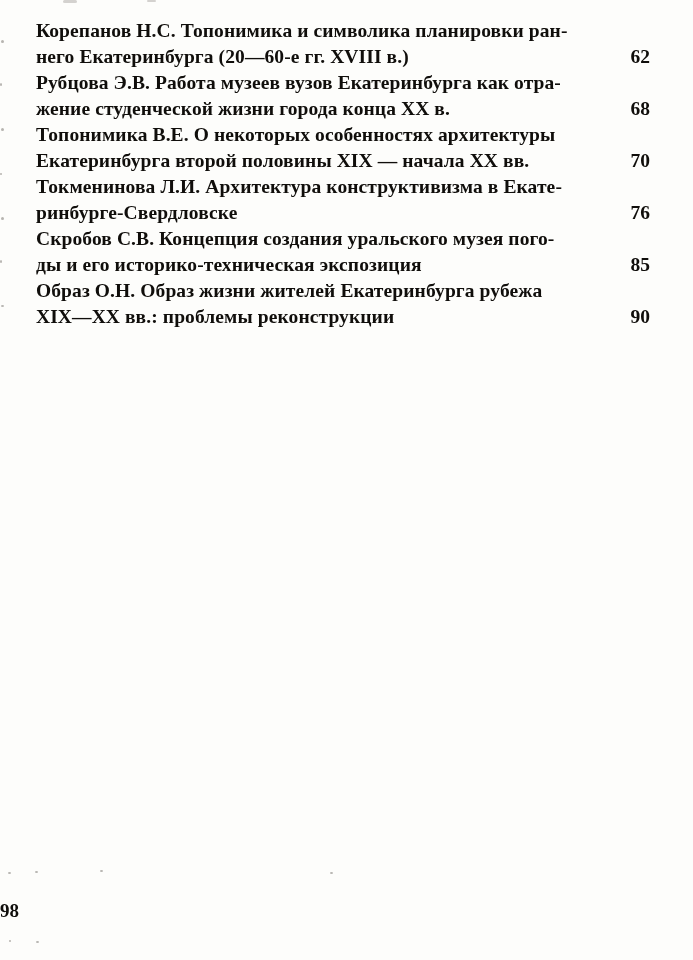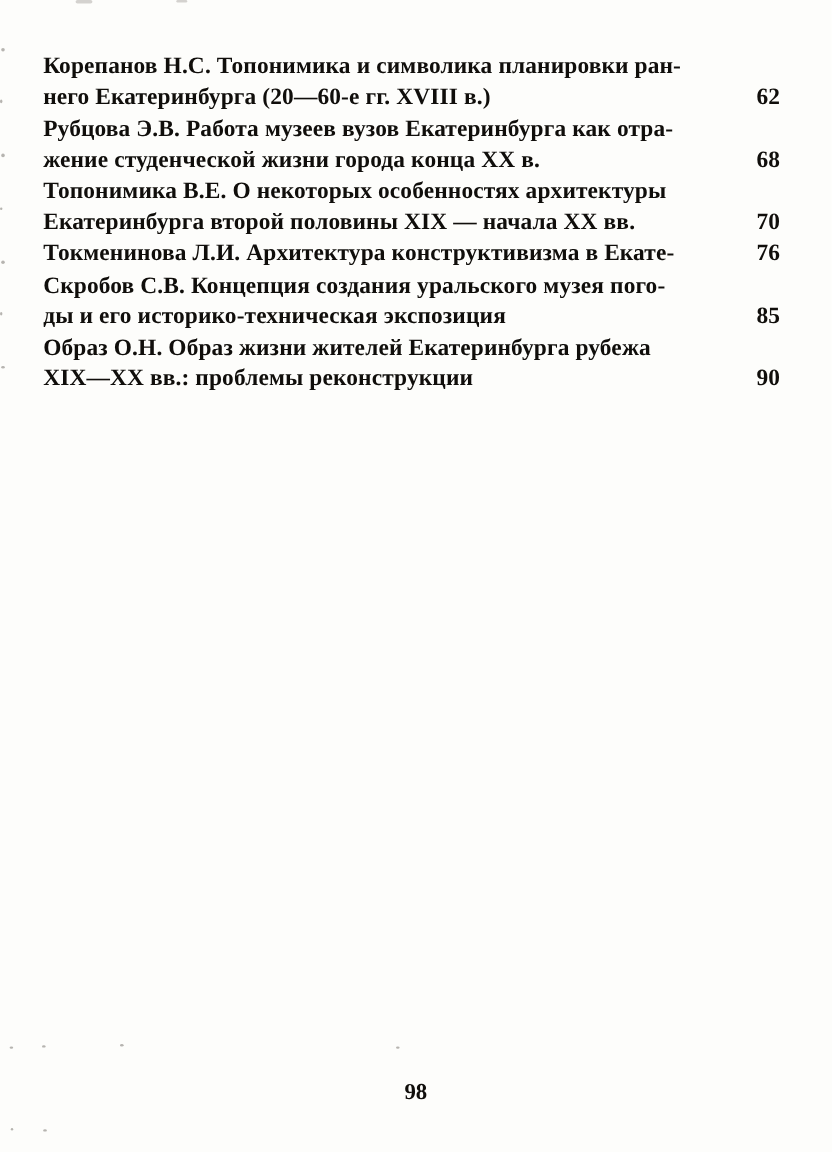--- a/index.html
+++ b/index.html
@@ -9,21 +9,21 @@
     height: 960px;
     background: #fdfdfb;
     font-family: "Liberation Serif", "DejaVu Serif", serif;
     font-weight: bold;
     color: #100e0b;
     overflow: hidden;
   }
   .toc {
     position: absolute;
     left: 36px;
-    top: 43px;
+    top: 18px;
     width: 614px; 
   }
   .entry {
     position: relative;
     margin-bottom: 1px;
   }
   .title { width: 520px; }
   .line {
     font-size: 19.5px;
     line-height: 25.5px;
@@ -36,21 +36,21 @@
     bottom: 0;
     font-size: 19.5px;
     line-height: 25.5px;
     margin-top: 47px;
   }
   .folio {
     position: absolute;
     left: 0;
     top: 899px;
     width: 693px;
-    text-align: center;
+    text-align: left;
     font-size: 19px;
     line-height: 24px;
   }
   
   .speck { position: absolute; border-radius: 50%; background: rgba(95, 90, 84, 0.45); }
   .smudge { position: absolute; background: rgba(120, 114, 106, 0.30); border-radius: 2px; }
   .s1  { left: 1px;   top: 40px;  width: 3px;  height: 3px; }
   .s2  { left: 0;     top: 83px;  width: 2px;  height: 3px; }
   .s3  { left: 1px;   top: 128px; width: 3px;  height: 3px; }
   .s4  { left: 0;     top: 173px; width: 2px;  height: 2px; }
@@ -93,20 +93,21 @@
       <div class="title">
         <div class="line">Топонимика В.Е. О некоторых особенностях архитектуры</div>
         <div class="line">Екатеринбурга второй половины XIX — начала XX вв.</div>
       </div>
       <div class="pagenum">70</div>
     </div>
 
     <div class="entry">
       <div class="title">
         <div class="line">Токменинова Л.И. Архитектура конструктивизма в Екате-</div>
+        <div class="line">ринбурге-Свердловске</div>
       </div>
       <div class="pagenum">76</div>
     </div>
 
     <div class="entry">
       <div class="title">
         <div class="line">Скробов С.В. Концепция создания уральского музея пого-</div>
         <div class="line">ды и его историко-техническая экспозиция</div>
       </div>
       <div class="pagenum">85</div>

